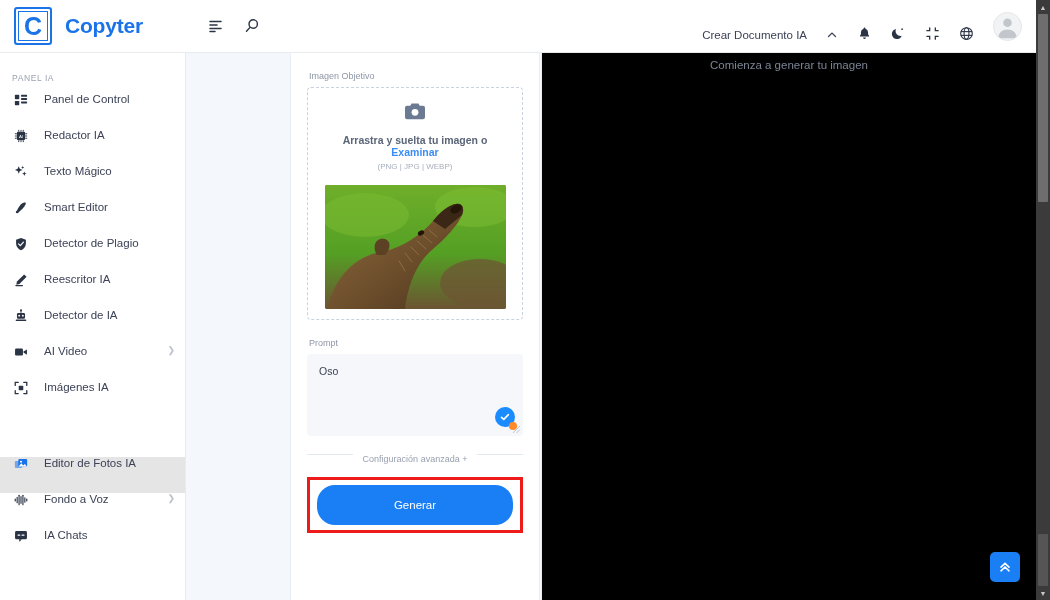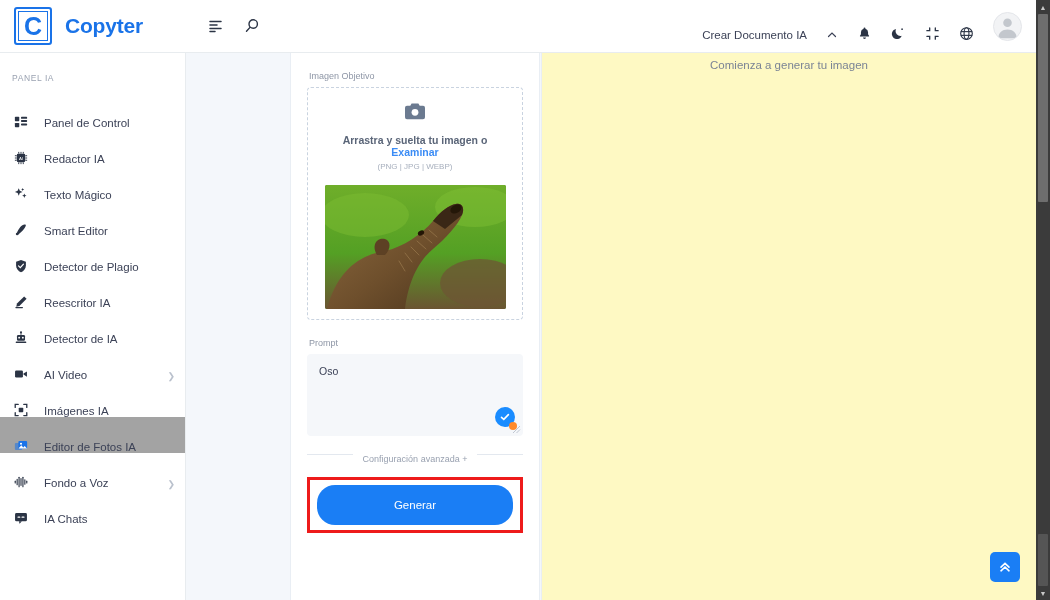--- a/index.html
+++ b/index.html
@@ -40,24 +40,24 @@
   
   .sidebar {
     position: absolute; top: 53px; left: 0; width: 186px; height: 547px;
     background: #fff; border-right: 1px solid #e8ecef; overflow: hidden;
   }
   .panel-label {
     font-size: 8.5px; color: #9aa2b1; letter-spacing: 0.6px;
     padding: 20px 0 10px 12px; font-weight: 500;
   }
   .nav-item {
-    display: flex; align-items: flex-end; height: 36px; padding: 0 10px 0 12px;
+    display: flex; align-items: flex-start; height: 36px; padding: 0 10px 0 12px;
     cursor: pointer; position: relative;
   }
-  .nav-item.active { background: #a3a3a3; }
+  .nav-item.active { background: #e5e5e5; margin-top: 40px; }
   .nav-ico {
     width: 18px; display: flex; align-items: center; justify-content: center;
     color: #2b3445; flex: 0 0 18px;
   }
   .nav-item.active .nav-ico { color: #1a73e8; }
   .nav-txt { font-size: 11.5px; color: #3c4257; margin-left: 14px; white-space: nowrap; }
   .nav-chev { margin-left: auto; font-size: 9px; color: #b9c0cc; }
 
   
   .workspace {
@@ -105,21 +105,21 @@
   .gen-highlight {
     position: absolute; inset: 0; border: 3px solid #ee1b1b; pointer-events: none;
   }
   .gen-btn {
     width: 100%; height: 40px; border-radius: 18px; background: #1a7ef5;
     border: none; color: #fff; font-size: 11.5px; font-family: inherit;
     cursor: pointer; display: flex; align-items: center; justify-content: center;
   }
   .result-pane {
     position: absolute; left: 355px; top: 0; right: 0; height: 547px;
-    background: #fef9c3; border-left: 1px solid #e9eef4;
+    background: #000000; border-left: 1px solid #e9eef4;
   }
   .result-txt { font-size: 11.5px; color: #7b8495; text-align: center; padding-top: 6px; }
 
   .fab {
     position: absolute; right: 16px; bottom: 18px; width: 30px; height: 30px;
     background: #1a7ef5; border-radius: 5px; display: flex;
     align-items: center; justify-content: center; color: #fff; cursor: pointer;
   }
 
   

